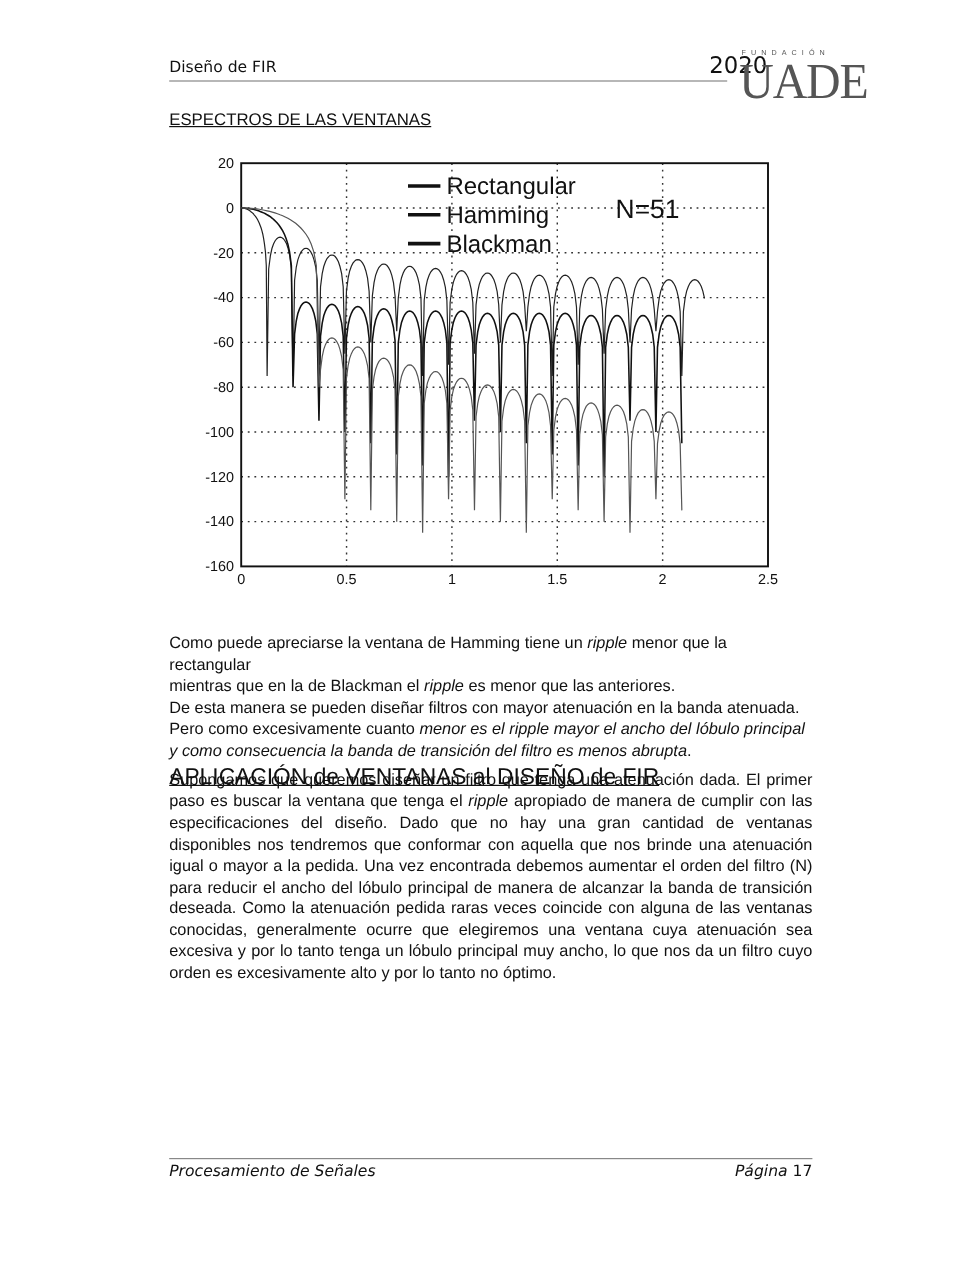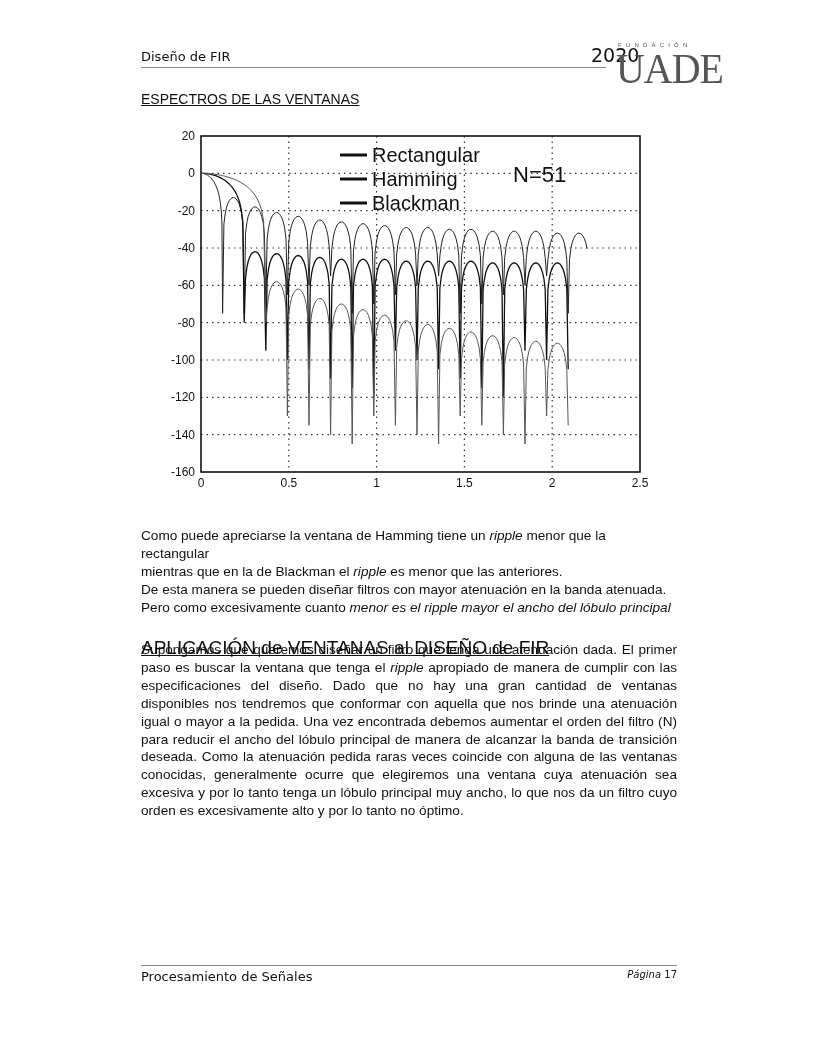--- a/index.html
+++ b/index.html
@@ -8,22 +8,22 @@
   .hdr-year{position:absolute;left:591px;top:44px;font-size:19px;}
   .hdr-rule{position:absolute;left:141px;top:67px;width:465px;height:1px;background:#888;}
   .logo{position:absolute;left:616px;top:42px;width:94px;height:48px;}
   .logo .fund{position:absolute;left:2px;top:0;font-size:6px;letter-spacing:4.2px;color:#555;font-family:"Liberation Sans",sans-serif;}
   .logo .uade{position:absolute;left:0;top:5px;font-size:42px;font-family:"Liberation Serif",serif;color:#555;letter-spacing:-1px;transform:scaleX(0.95);transform-origin:left;line-height:44px;}
   .section{position:absolute;left:141px;font-family:"Liberation Sans",sans-serif;font-size:14px;text-decoration:underline;}
   .chart{position:absolute;left:150px;top:118px;width:520px;height:380px;}
   .para{position:absolute;left:141px;width:536px;font-family:"Liberation Sans",sans-serif;font-size:13.6px;line-height:17.9px;}
   .justify{text-align:justify;}
   .ftr-rule{position:absolute;left:141px;top:965px;width:536px;height:1px;background:#888;}
-  .ftr-left{position:absolute;left:141px;top:969px;font-size:13px;}
-  .ftr-right{position:absolute;right:140px;top:969px;font-size:10px;}
+  .ftr-left{position:absolute;left:141px;top:969px;font-size:13px;font-style:italic;}
+  .ftr-right{position:absolute;right:140px;top:969px;font-size:13px;}
   .ftr-right i{font-style:italic;}
 </style>
 </head>
 <body>
 
 <div>
   <div class="hdr-title">Diseño de FIR</div>
   <div class="hdr-year">2020</div>
   <div class="hdr-rule"></div>
   <div class="logo">
@@ -76,20 +76,21 @@
       <text x="222" y="92" font-size="20" font-family="Liberation Sans, sans-serif" fill="#111">Blackman</text>
       <text x="363" y="64" font-size="22" font-family="Liberation Sans, sans-serif" fill="#111">N=51</text>
     </svg>
 </div>
 
 <div class="para" style="top:527px;">
   <div><span>Como puede apreciarse la ventana de Hamming tiene un </span><i>ripple</i><span> menor que la rectangular</span></div>
   <div><span>mientras que en la de Blackman el </span><i>ripple</i><span> es menor que las anteriores.</span></div>
   <div>De esta manera se pueden diseñar filtros con mayor atenuación en la banda atenuada.</div>
   <div><span>Pero como excesivamente cuanto </span><i>menor es el ripple mayor el ancho del lóbulo principal</i></div>
+  <div><i>y como consecuencia la banda de transición del filtro es menos abrupta</i><span>.</span></div>
 </div>
 
 <div class="section" style="top:637px;font-size:19px;">APLICACIÓN de VENTANAS al DISEÑO de FIR</div>
 
 <div class="para justify" style="top:641px;">
   <span>Supongamos que queremos diseñar un filtro que tenga una atenuación dada. El primer paso es buscar la ventana que tenga el </span><i>ripple</i><span> apropiado de manera de cumplir con las especificaciones del diseño. Dado que no hay una gran cantidad de ventanas disponibles nos tendremos que conformar con aquella que nos brinde una atenuación igual o mayor a la pedida. Una vez encontrada debemos aumentar el orden del filtro (N) para reducir el ancho del lóbulo principal de manera de alcanzar la banda de transición deseada. Como la atenuación pedida raras veces coincide con alguna de las ventanas conocidas, generalmente ocurre que elegiremos una ventana cuya atenuación sea excesiva y por lo tanto tenga un lóbulo principal muy ancho, lo que nos da un filtro cuyo orden es excesivamente alto y por lo tanto no óptimo.</span>
 </div>
 
 <div>
   <div class="ftr-rule"></div>

